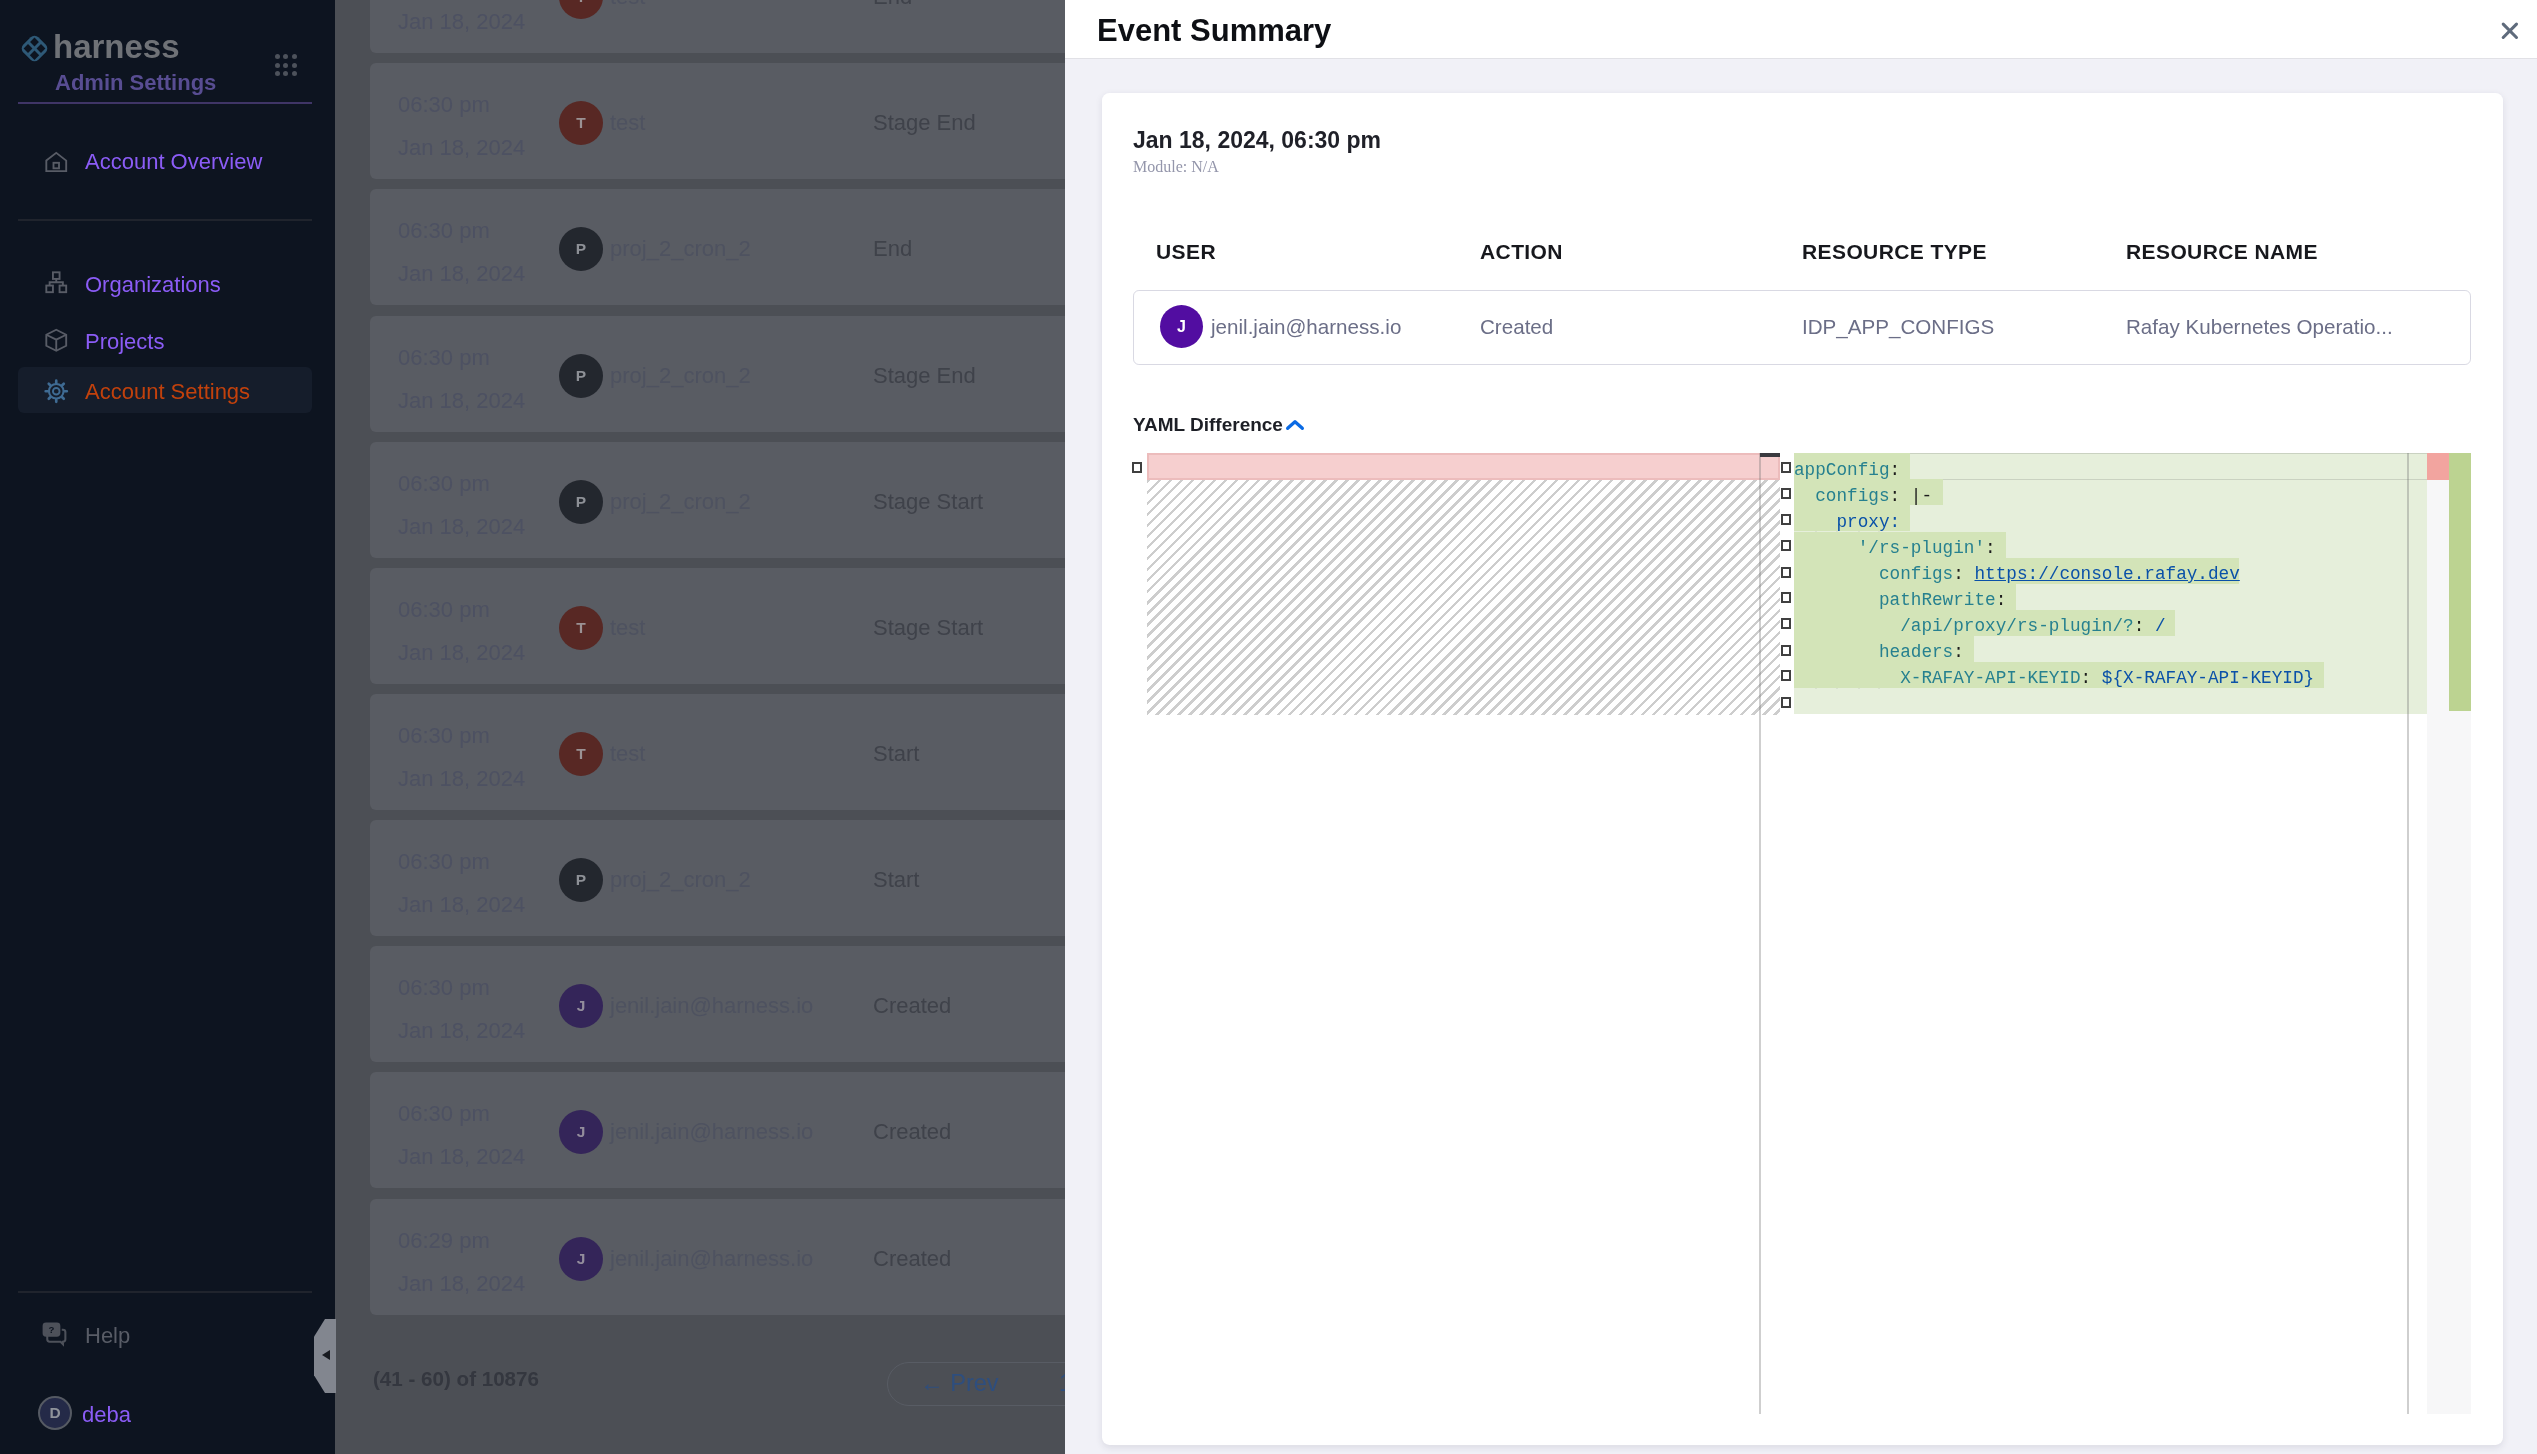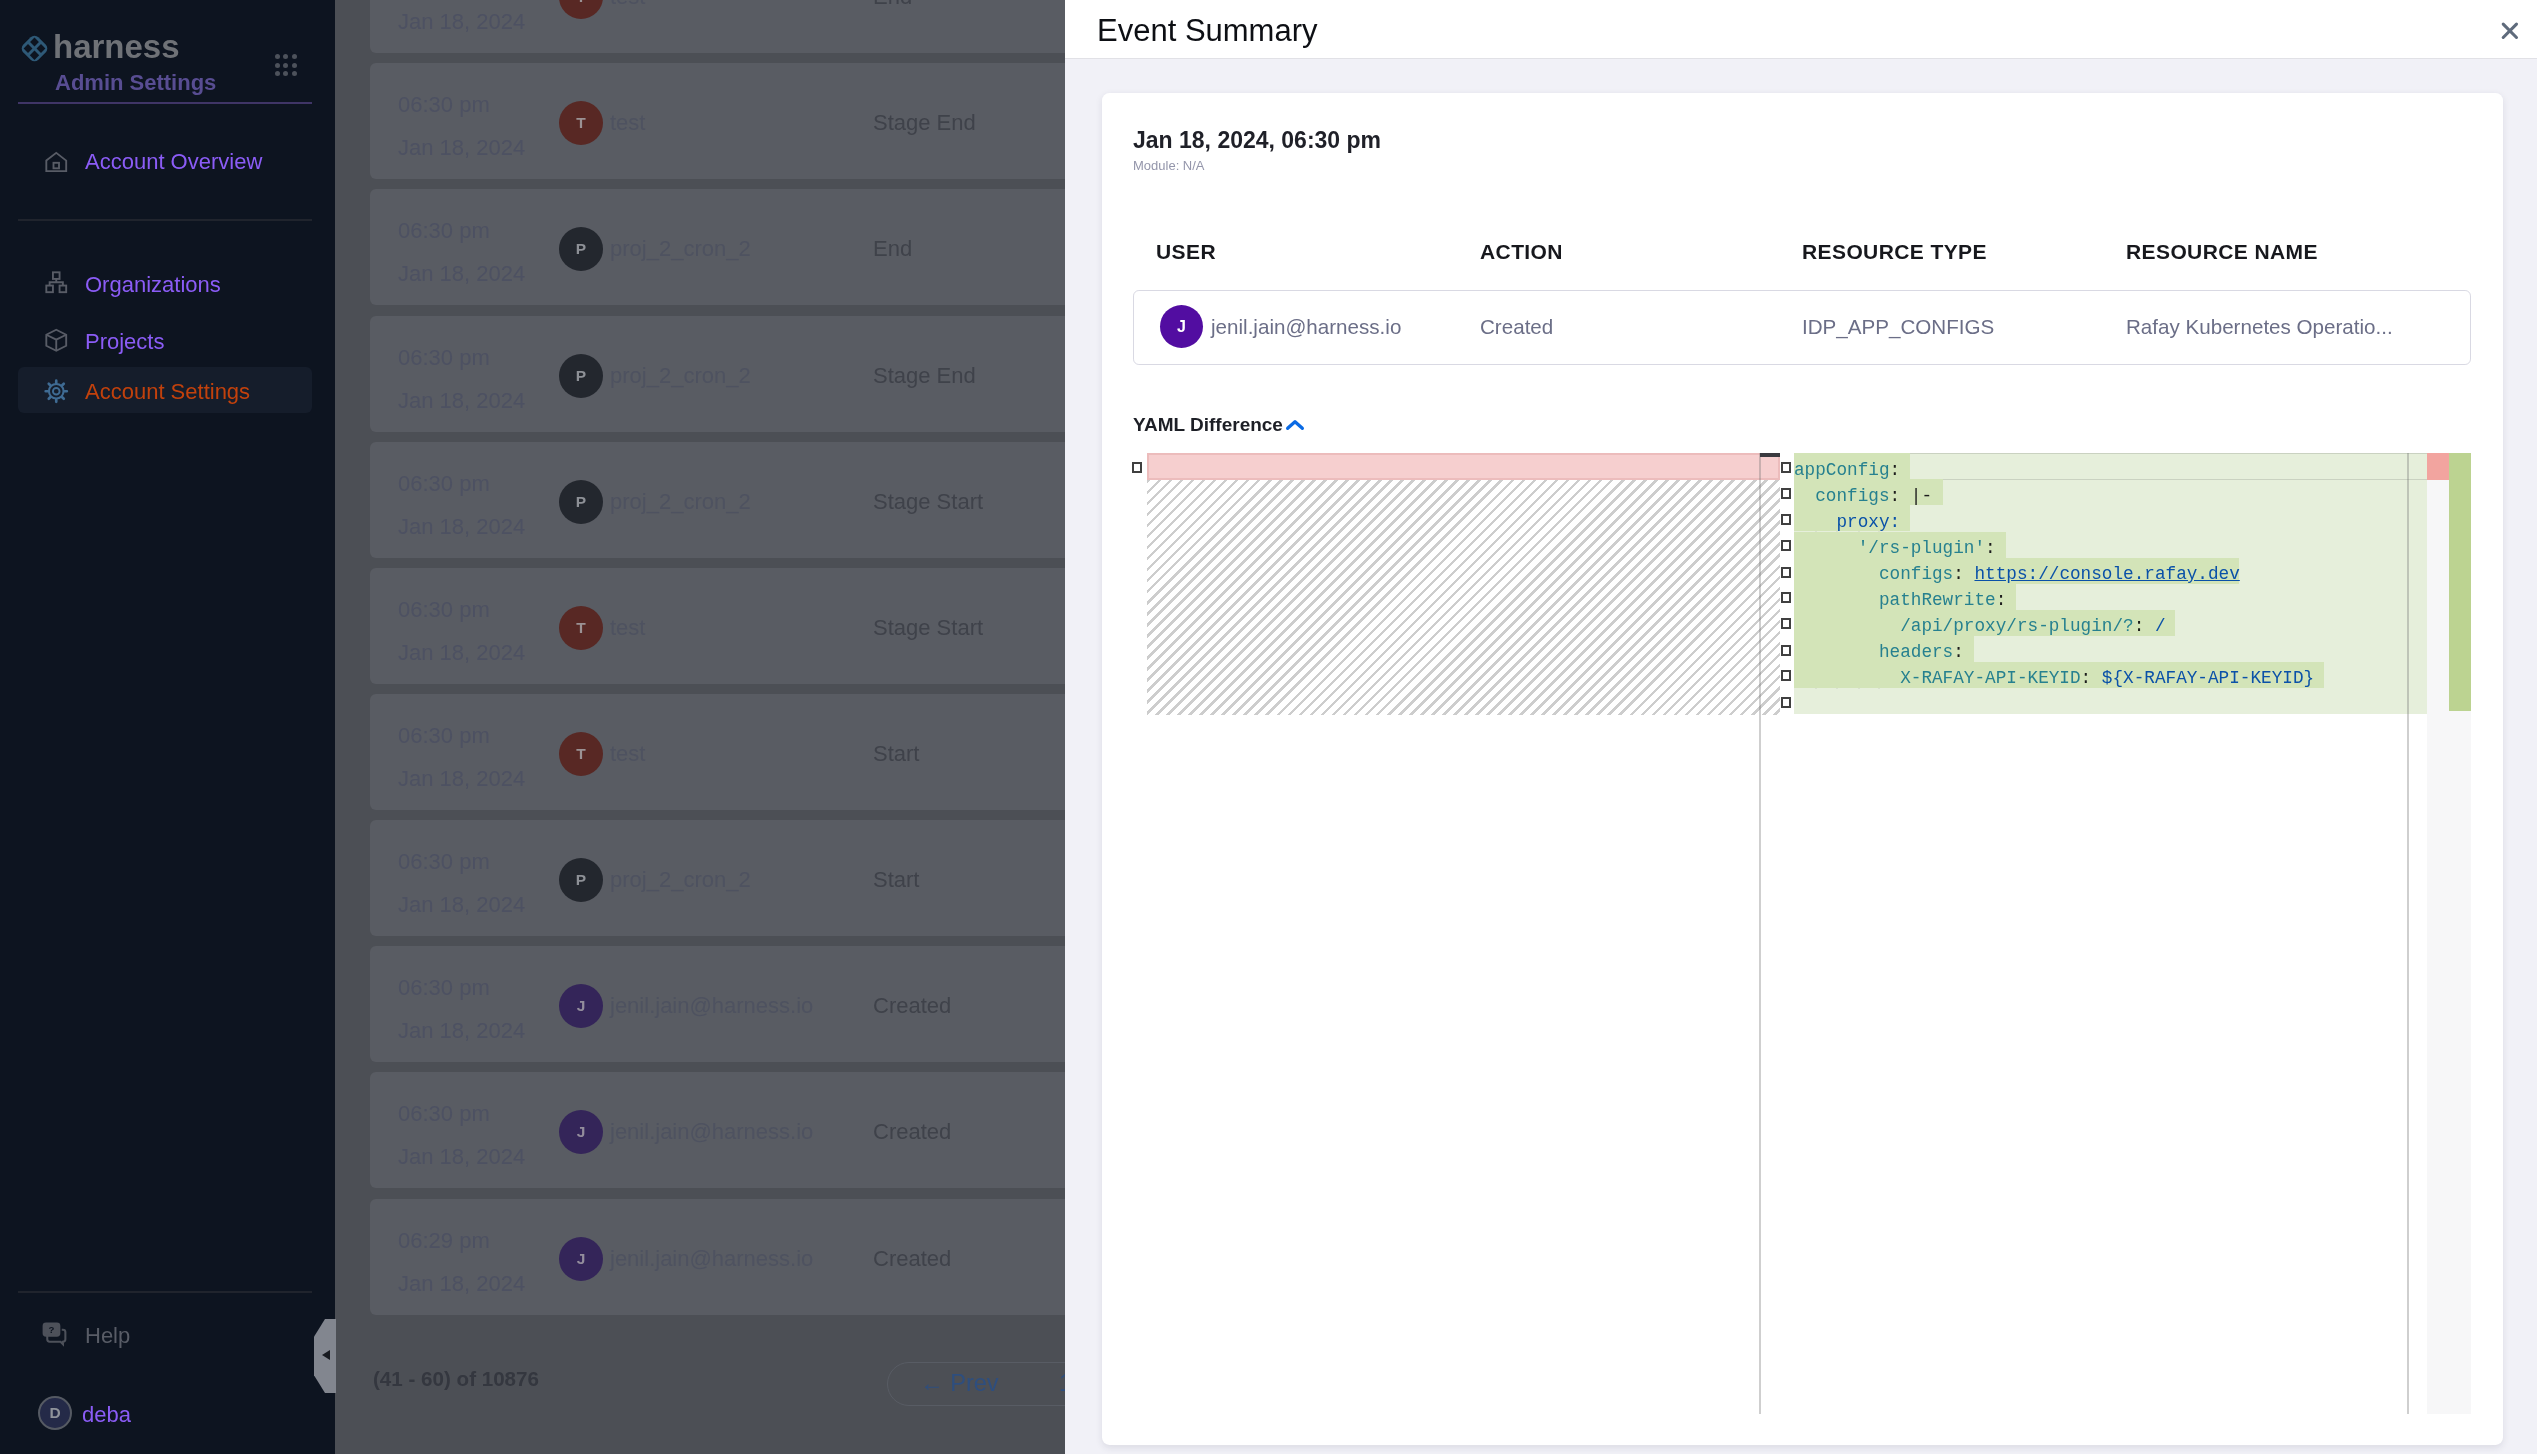--- a/index.html
+++ b/index.html
@@ -27,25 +27,25 @@
 .rname { position:absolute; left:240px; top:47px; font-size:22px; color:#4e5260; }
 .ract { position:absolute; left:503px; top:47px; font-size:22px; color:#3f424a; }
 #pagen { position:absolute; left:38px; top:1367px; font-size:20.6px; font-weight:600; color:#34373f; }
 #pagpill { position:absolute; left:552px; top:1362px; width:662px; height:44px; border:1.5px solid #585c64; border-radius:22px; }
 #prev { position:absolute; left:585px; top:1370px; font-size:23.6px; color:#2e4e7e; }
 #pg1 { position:absolute; left:724px; top:1370px; font-size:23.6px; color:#2e4e7e; }
 
 
 #panel { position:absolute; left:1065px; top:0; width:1473px; height:1454px; background:#f1f1f7; }
 #phead { position:absolute; left:0; top:0; width:1473px; height:59px; background:#fff; border-bottom:1.5px solid #e1e1e6; }
-#ptitle { position:absolute; left:32px; top:12.5px; font-size:31px; font-weight:normal; color:#0d0f14; }
+#ptitle { position:absolute; left:32px; top:12.5px; font-size:31px; font-weight:bold; color:#0d0f14; }
 #pcard { position:absolute; left:37px; top:93px; width:1401px; height:1352px; background:#fff; border-radius:7.4px; box-shadow:0 2.2px 7.4px rgba(40,40,70,0.10); }
 
 #ctitle { position:absolute; left:68px; top:127px; font-size:23px; font-weight:bold; color:#1f2028; }
-#cmodule { position:absolute; left:68px; top:158px; font-size:13px; color:#9496ab; }
+#cmodule { position:absolute; left:68px; top:158px; font-size:16px; color:#9496ab;font-family:Liberation Serif, serif; }
 .chead { position:absolute; top:240px; font-size:21px; font-weight:bold; color:#17181d; letter-spacing:0.4px; }
 #rowbox { position:absolute; left:68px; top:290px; width:1338px; height:75px; border:1.5px solid #d9d9e3; border-radius:5.9px; }
 #jav { position:absolute; left:95px; top:305px; width:43px; height:43px; border-radius:50%; background:#520da1; color:#fff; font-size:16px; font-weight:600; text-align:center; line-height:43px; }
 .rcell { position:absolute; top:315px; font-size:20.6px; color:#6b6e87; }
 #ydiff { position:absolute; left:68px; top:414px; font-size:19px; font-weight:600; color:#1d1f26; }
 
 
 #editor { position:absolute; left:0; top:0; width:2538px; height:1048px; pointer-events:none; }
 .gsq { position:absolute; width:10.3px; height:11px; border:2.2px solid #404040; background:#fff; }
 #redline { position:absolute; left:1147px; top:453px; width:633px; height:26.5px; background:#f6cfcf; border:2.9px solid #ecbcbc; }

